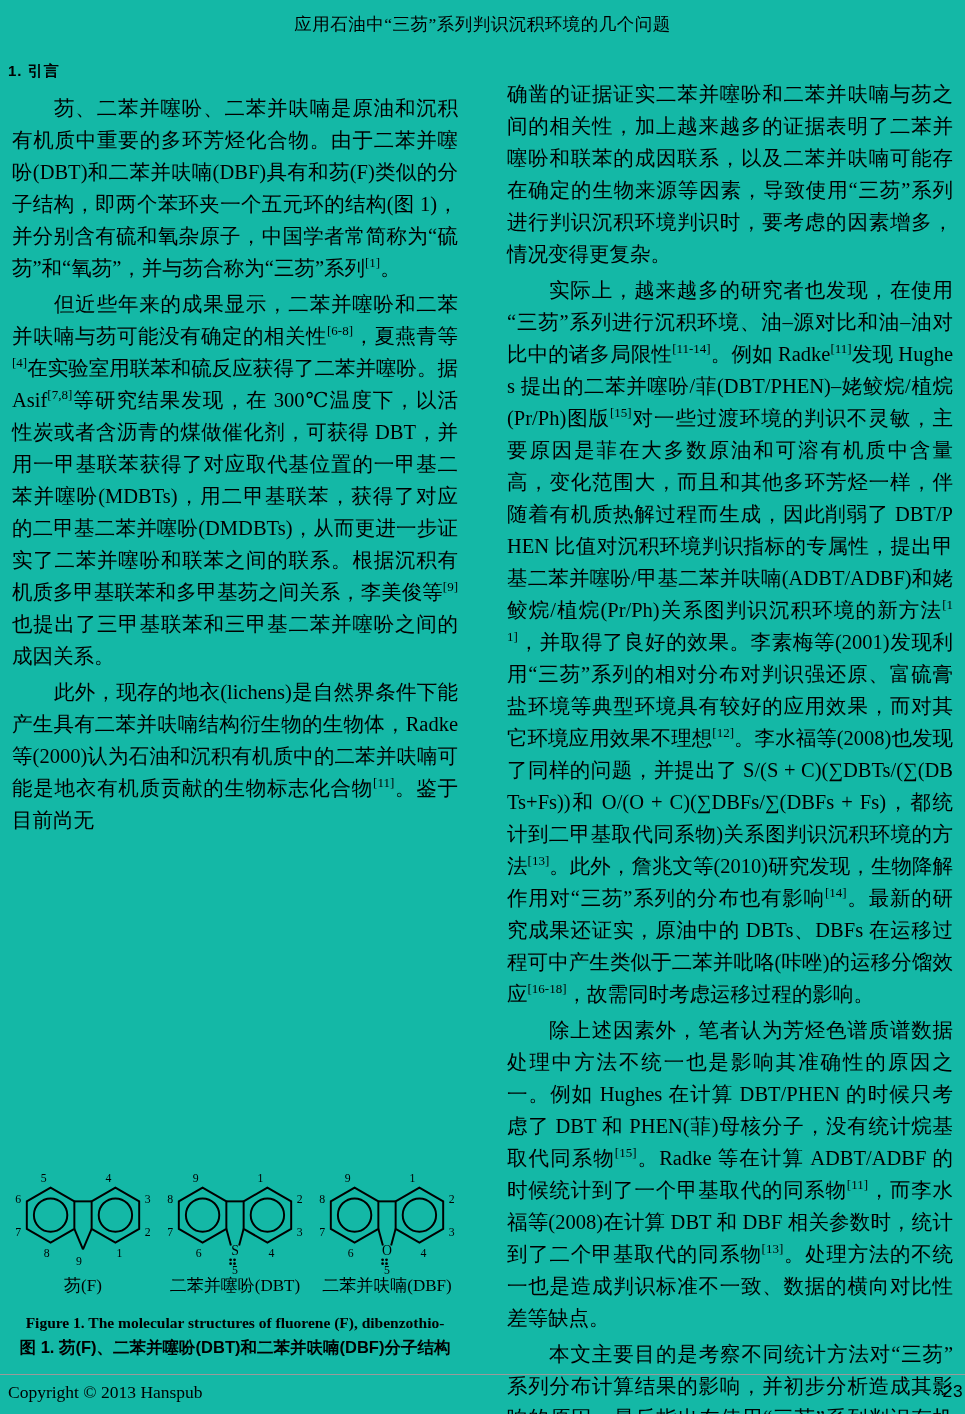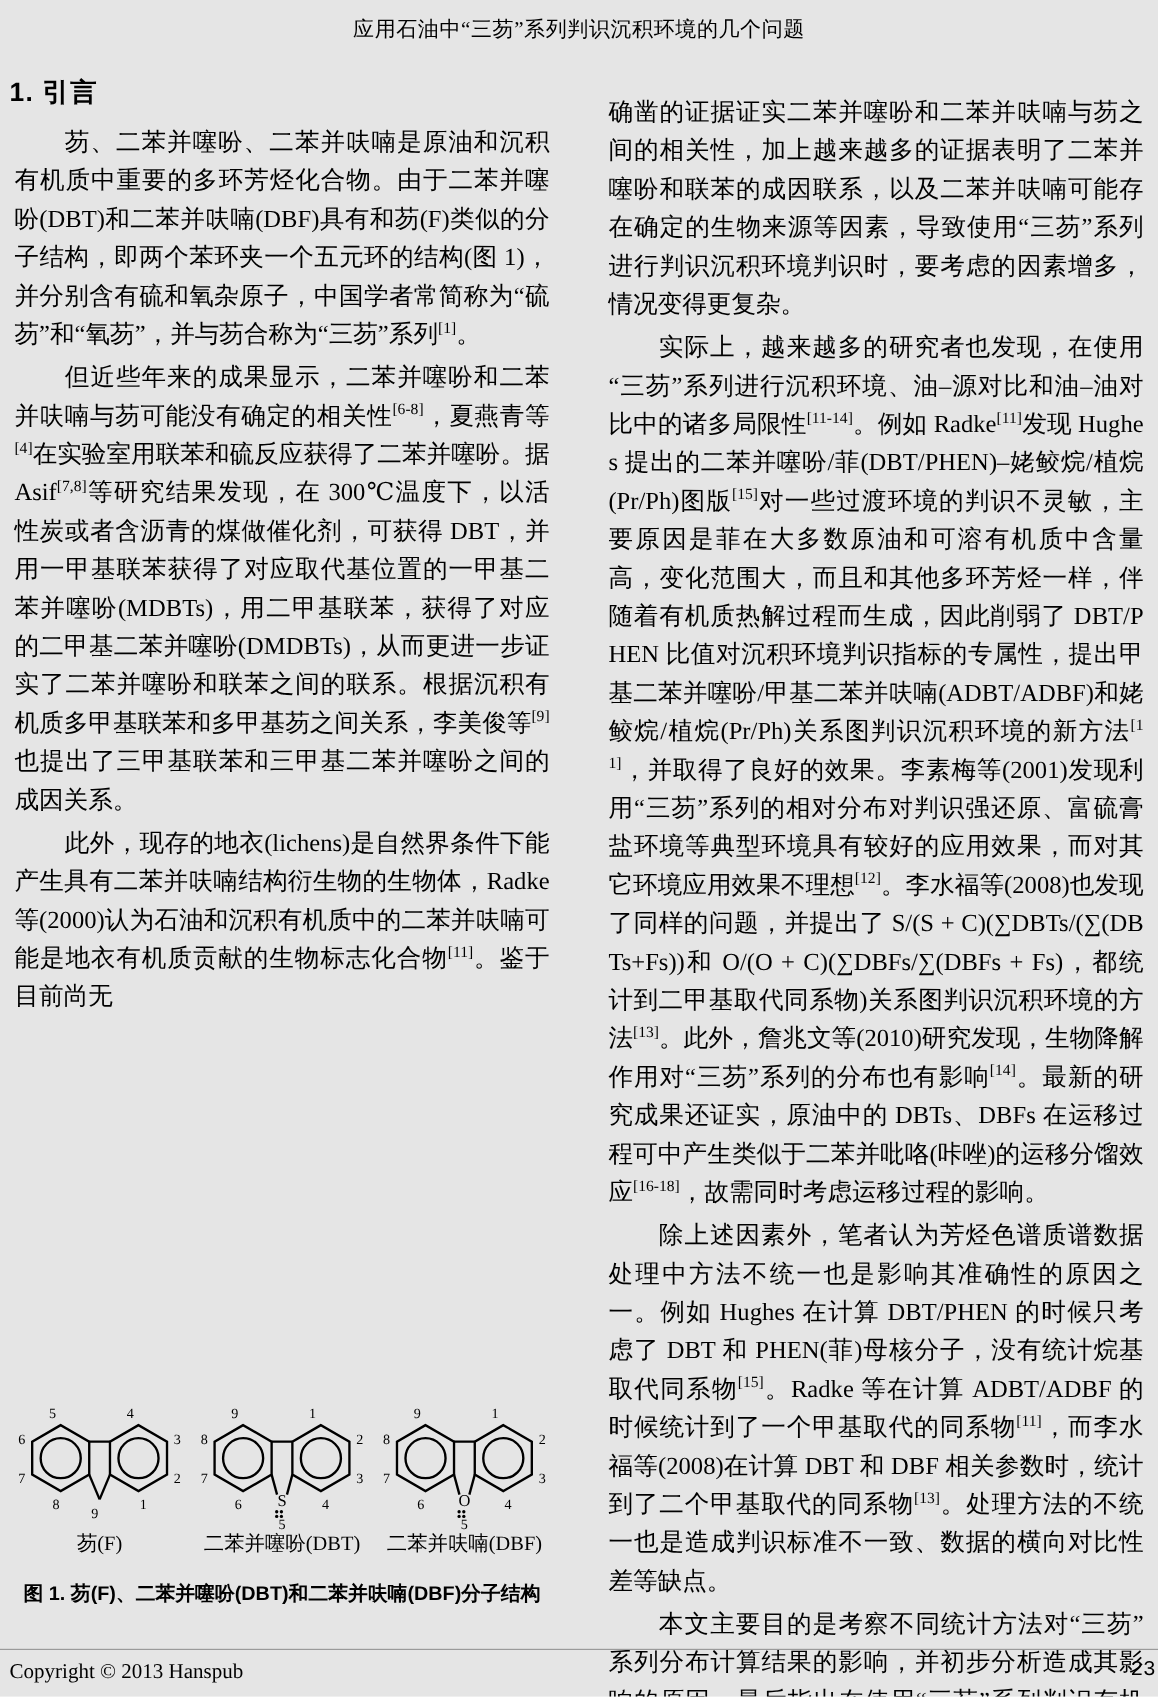--- a/index.html
+++ b/index.html
@@ -1,46 +1,46 @@
 <!DOCTYPE html>
 <html lang="zh"><head>
 <meta charset="utf-8">
 <style>
   html,body{margin:0;padding:0;background:#ffffff;}
   .page{
-    position:relative;width:965px;height:1414px;background:#e5e5e5;overflow:hidden;
+    position:relative;width:965px;height:1414px;background:#14b8a6;overflow:hidden;
     font-family:"Liberation Serif","DejaVu Serif",serif;color:#000;
   }
   .header{
     position:absolute;top:12px;left:0;width:965px;text-align:center;
     font-size:17.5px;letter-spacing:0.5px;
   }
   .col{position:absolute;width:454px;}
   .col-left{left:8px;top:62px;}
   .col-right{left:503px;top:74px;}
   .sec-heading{
     font-family:"Liberation Sans","DejaVu Sans",sans-serif;
-    font-size:22px;font-weight:bold;margin:0 0 11px 0;letter-spacing:1px;
+    font-size:15px;font-weight:bold;margin:0 0 11px 0;letter-spacing:1px;
   }
   .para{
     margin:4px;font-size:20.5px;line-height:32px;text-align:justify;
     text-justify:inter-ideograph;word-break:break-all;
   }
   .para.indent{text-indent:2.05em;}
   .para sup{font-size:13px;line-height:0;vertical-align:super;}
   .figure{position:absolute;left:8px;top:1166px;width:454px;}
   .molecules{display:flex;justify-content:space-between;align-items:flex-start;}
   .molecule{text-align:center;width:150px;}
   .mol-label{font-size:17px;margin-top:-6px;white-space:nowrap;}
   .cap-en{
     margin-top:16px;text-align:center;font-weight:bold;
     font-size:15.5px;line-height:20px;
   }
   .cap-cn{
-    margin-top:18px;text-align:center;font-weight:bold;
+    margin-top:2px;text-align:center;font-weight:bold;
     font-family:"Liberation Sans","DejaVu Sans",sans-serif;
     font-size:16.5px;line-height:24px;
   }
   .footer-rule{position:absolute;left:0;top:1374px;width:965px;border-top:1px solid #9a9a9a;}
   .footer{
     position:absolute;left:0;top:1382px;width:965px;font-size:17.5px;
   }
   .footer .left{position:absolute;left:8px;}
   .footer .pagenum{position:absolute;right:2px;font-family:Liberation Mono, monospace;}
   svg text{font-family:"Liberation Serif","DejaVu Serif",serif;}
@@ -137,20 +137,21 @@
             <text x="113" y="93" text-anchor="middle" font-size="12" fill="#000">4</text>
             <text x="76" y="91" text-anchor="middle" font-size="14" fill="#000">O</text>
             <circle cx="71.5" cy="95.5" r="1.4" fill="#000"></circle>
             <circle cx="75.5" cy="95.5" r="1.4" fill="#000"></circle>
             <circle cx="71.5" cy="99.5" r="1.4" fill="#000"></circle>
             <circle cx="75.5" cy="99.5" r="1.4" fill="#000"></circle>
             <text x="76" y="110" text-anchor="middle" font-size="12" fill="#000">5</text>
           </svg><div class="mol-label">二苯并呋喃(DBF)</div></div>
       </div>
     <div class="cap-en">
+      <div>Figure 1. The molecular structures of fluorene (F), dibenzothio-</div>
     </div>
     <div class="cap-cn">图 1. 芴(F)、二苯并噻吩(DBT)和二苯并呋喃(DBF)分子结构</div>
   </div>
 
   <div class="footer-rule"></div>
   <div class="footer">
     <span class="left">Copyright © 2013 Hanspub</span>
     <span class="pagenum">23</span>
   </div>
 

